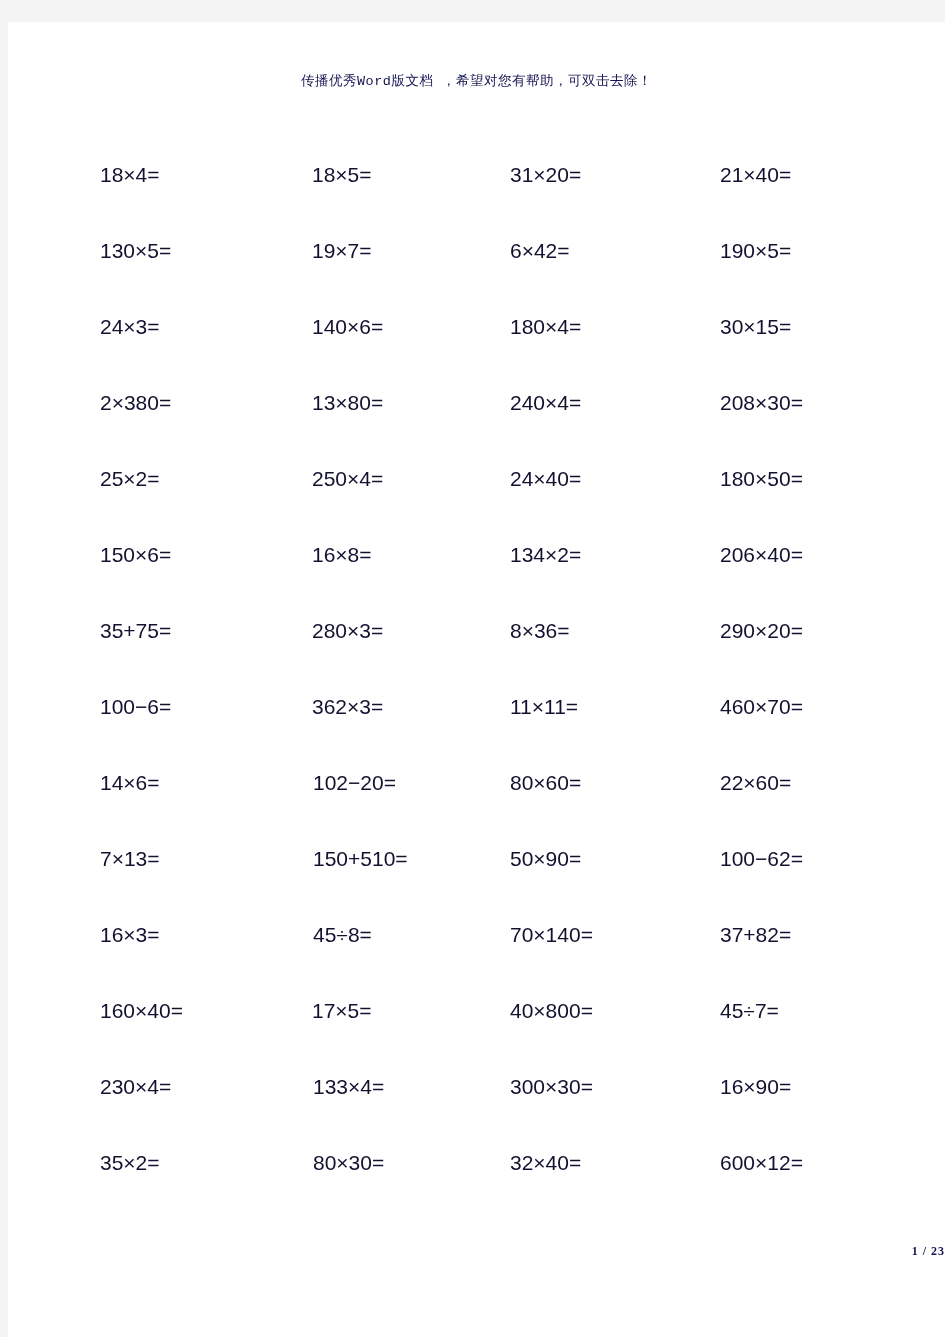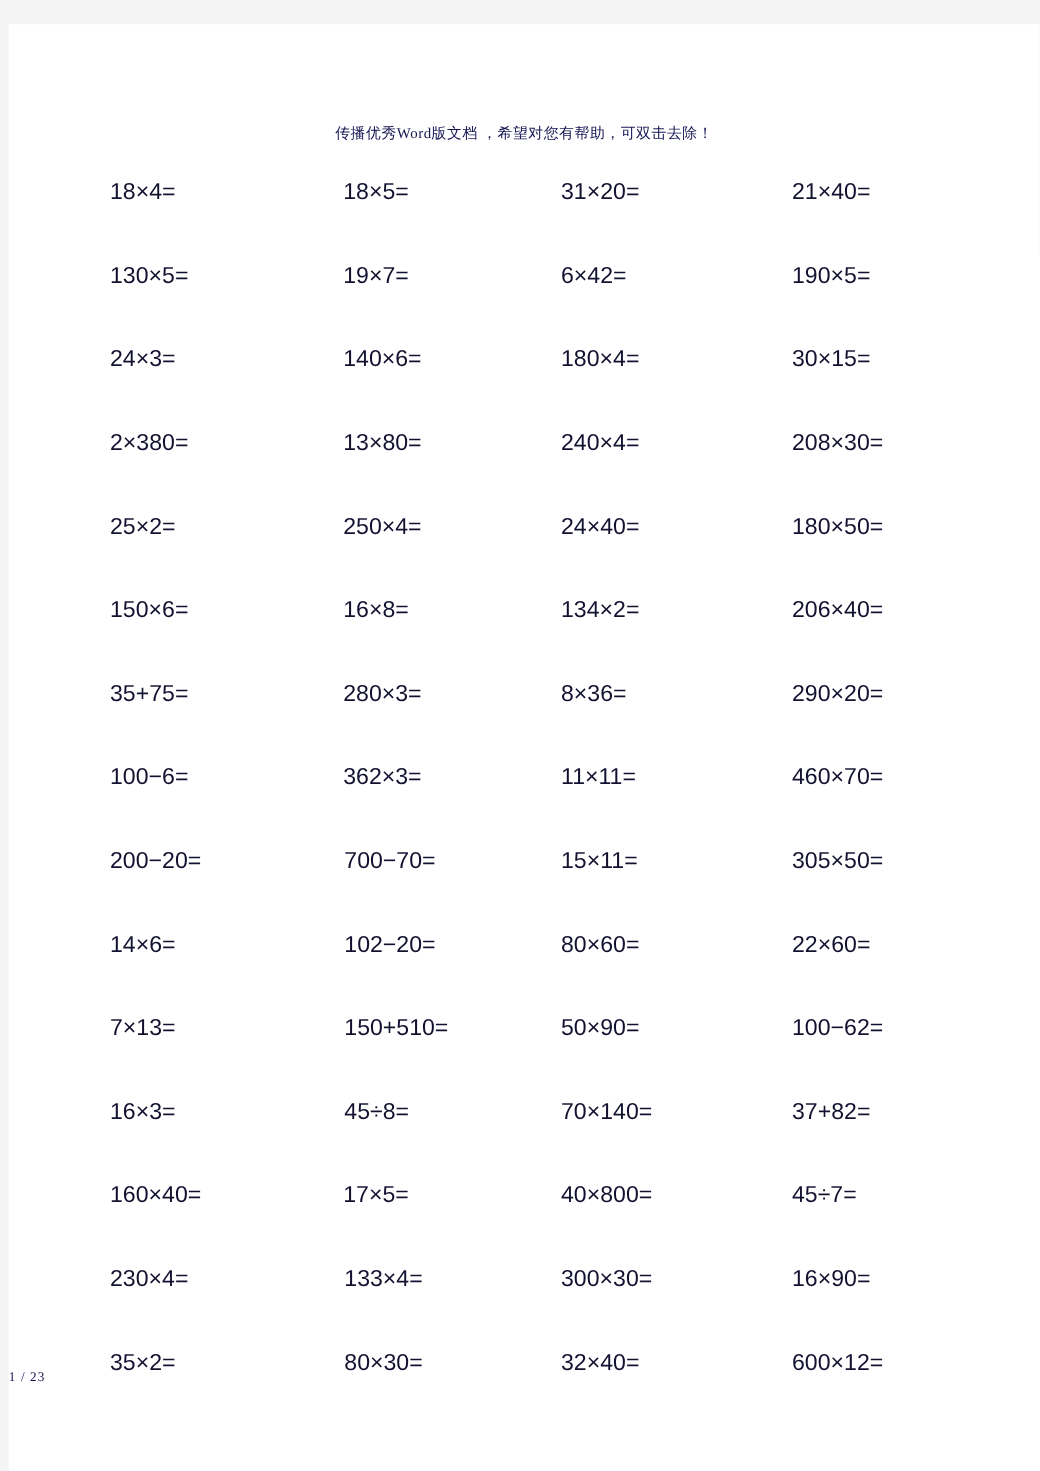--- a/index.html
+++ b/index.html
@@ -24,26 +24,25 @@
     background: #ffffff;
     overflow: hidden;
   }
 
   #doc-header {
     position: absolute;
     left: 0;
     top: 50px;
     width: 937px;
     text-align: center;
-    font-family: Liberation Serif, serif;
+    font-family: Liberation Mono, monospace;
     font-size: 13.5px;
     letter-spacing: 0.5px;
     color: #141452;
     white-space: nowrap;
-    margin-top: 40px;
   }
 
   #worksheet {
     position: absolute;
     left: 0;
     top: 108px;
     width: 937px;
   }
 
   .prob-row {
@@ -68,25 +67,26 @@
   .prob-cell.c3 { left: 712px; text-align: center; }
 
   
   .prob-cell.c1.ind { left: 305px; }
 
   #page-footer {
     position: absolute;
     left: 0;
     top: 1222px;
     width: 937px;
-    text-align: left;
+    text-align: right;
     font-family: "Liberation Serif", serif;
     font-size: 12px;
     color: #141452;
     letter-spacing: 1px;
+    font-weight: bold;
   }
 </style>
 </head>
 <body>
 
 <div id="page">
 
   <div id="doc-header">传播优秀Word版文档 ，希望对您有帮助，可双击去除！</div>
 
   <div id="worksheet">
@@ -132,26 +132,20 @@
         <div class="prob-cell c2">8×36=</div>
         <div class="prob-cell c3">290×20=</div>
       </div>
       <div class="prob-row">
         <div class="prob-cell c0">100−6=</div>
         <div class="prob-cell c1">362×3=</div>
         <div class="prob-cell c2">11×11=</div>
         <div class="prob-cell c3">460×70=</div>
       </div>
       <div class="prob-row">
-        <div class="prob-cell c0">200−20=</div>
-        <div class="prob-cell c1 ind">700−70=</div>
-        <div class="prob-cell c2">15×11=</div>
-        <div class="prob-cell c3">305×50=</div>
-      </div>
-      <div class="prob-row">
         <div class="prob-cell c0">14×6=</div>
         <div class="prob-cell c1 ind">102−20=</div>
         <div class="prob-cell c2">80×60=</div>
         <div class="prob-cell c3">22×60=</div>
       </div>
       <div class="prob-row">
         <div class="prob-cell c0">7×13=</div>
         <div class="prob-cell c1 ind">150+510=</div>
         <div class="prob-cell c2">50×90=</div>
         <div class="prob-cell c3">100−62=</div>

